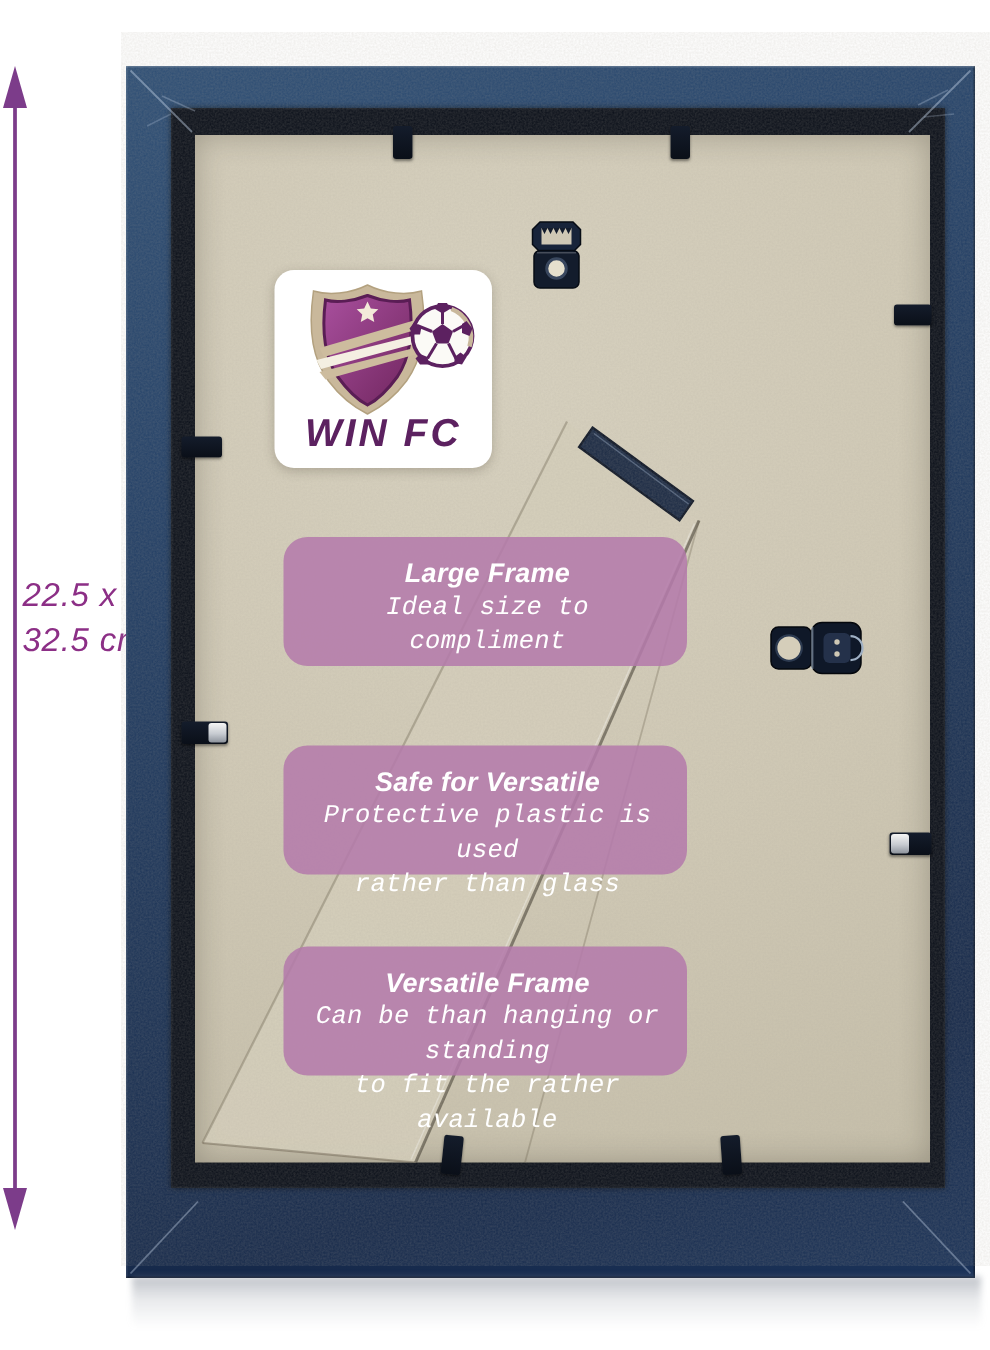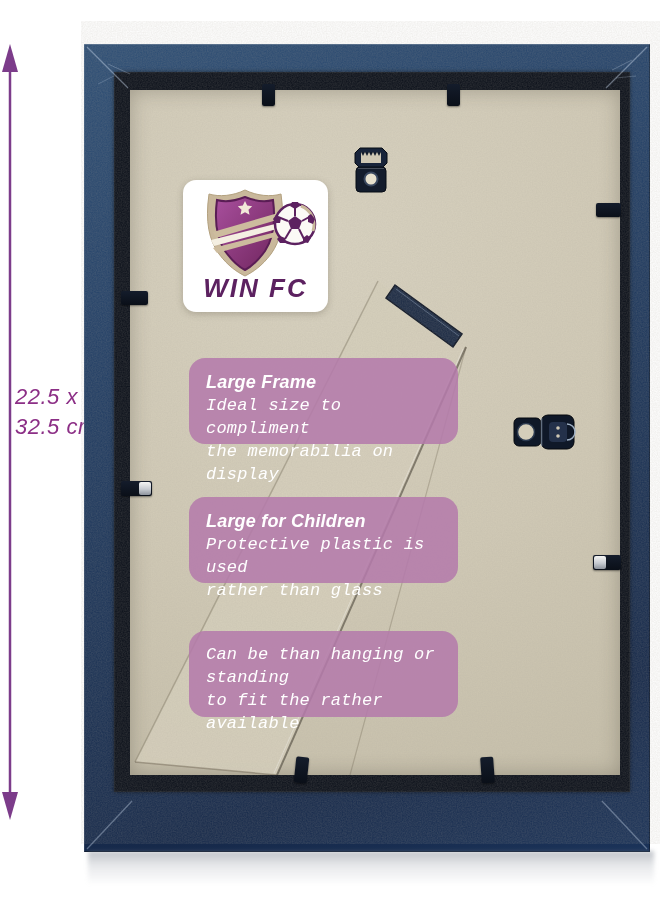--- a/index.html
+++ b/index.html
@@ -50,21 +50,21 @@
   .logo-card{position:absolute;left:53px;top:90px;width:145px;height:132px;
     background:#fff;border-radius:13px;box-shadow:0 2px 7px rgba(60,50,40,.25);}
   .logo-art{position:absolute;left:0;top:4px;width:145px;height:96px;}
   .logo-text{position:absolute;left:0;right:0;bottom:8px;text-align:center;
     font-style:italic;font-weight:bold;font-size:26px;letter-spacing:2px;
     color:var(--brand-purple,#5c2160);}
 
   
   .info-box{position:absolute;left:59px;width:269px;height:86px;
     background:var(--box-mauve,#b47aabdd);border-radius:16px;
-    padding:12px 14px 0 17px;color:var(--text-white,#fff);font-style:italic;}
+    padding:12px 14px 0 17px;color:var(--text-white,#fff);font-style:italic;text-align:center;}
   .info-box .title{font-weight:bold;font-size:18px;line-height:24px;letter-spacing:.2px;}
   .info-box .body-line{font-size:17px;line-height:23px;letter-spacing:.2px;font-family:Liberation Mono, monospace;}
   .box-1{top:268px;} .box-2{top:407px;} .box-3{top:541px;}
 
   
   .floor-shadow{position:absolute;left:88px;top:851px;width:566px;height:36px;
     background:linear-gradient(to bottom, rgba(104,112,126,.42), rgba(142,149,160,.20) 42%, rgba(255,255,255,0) 95%);
     filter:blur(2px);}
 </style>
 </head>
@@ -157,28 +157,28 @@
           <path d="M120 54 l4 -3 4 3 -3 5 -5 -1 Z" fill="#5c2160"></path>
           <path d="M97 52 l5 2 1 5 -6 0 -3 -4 Z" fill="#5c2160"></path>
           <path d="M93 31 l5 3 -1 5 -5 0 -2 -4 Z" fill="#5c2160"></path>
         </svg>
         <div class="logo-text">WIN FC</div>
       </div>
 
       <div class="info-box box-1">
         <div class="title">Large Frame</div>
         <div class="body-line">Ideal size to compliment</div>
-        <div class="body-line">the memorabilia on display</div>
       </div>
       <div class="info-box box-2">
-        <div class="title">Large for Children</div>
+        <div class="title">Safe for Versatile</div>
         <div class="body-line">Protective plastic is used</div>
         <div class="body-line">rather than glass</div>
       </div>
       <div class="info-box box-3">
+        <div class="title">Versatile Frame</div>
         <div class="body-line">Can be than hanging or standing</div>
         <div class="body-line">to fit the rather available</div>
       </div>
     </div>
 
     <svg class="miter-svg" viewBox="0 0 566 808">
       <line x1="3" y1="3" x2="44" y2="44" stroke="rgba(195,210,230,.45)" stroke-width="1.2"></line>
       <line x1="24" y1="20" x2="46" y2="30" stroke="rgba(195,210,230,.30)" stroke-width="1"></line>
       <line x1="30" y1="32" x2="14" y2="40" stroke="rgba(195,210,230,.25)" stroke-width="1"></line>
       <line x1="563" y1="3" x2="522" y2="44" stroke="rgba(195,210,230,.45)" stroke-width="1.2"></line>

